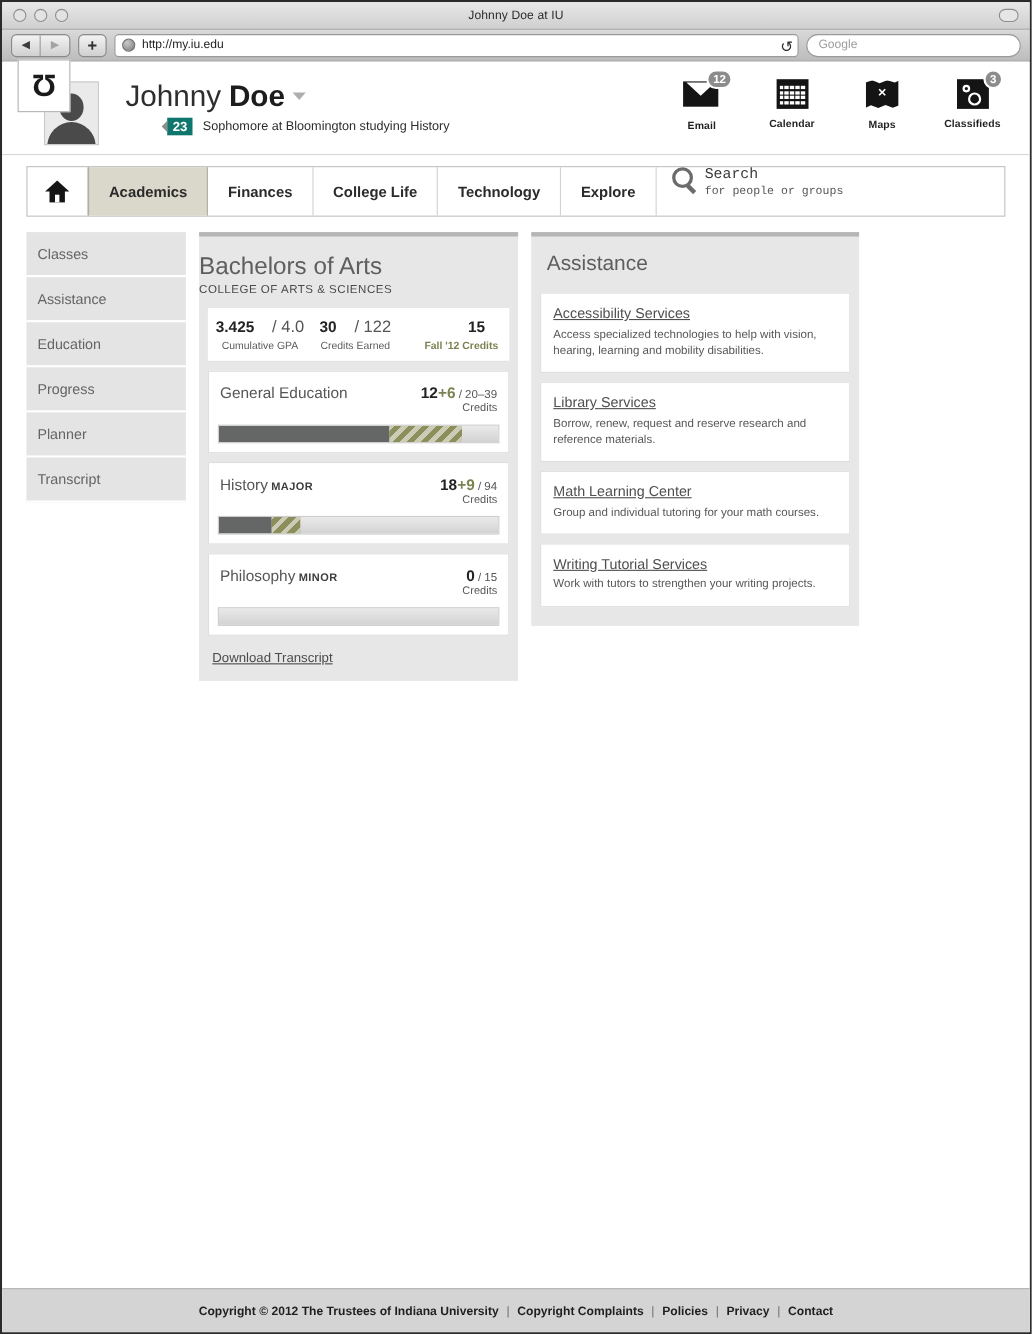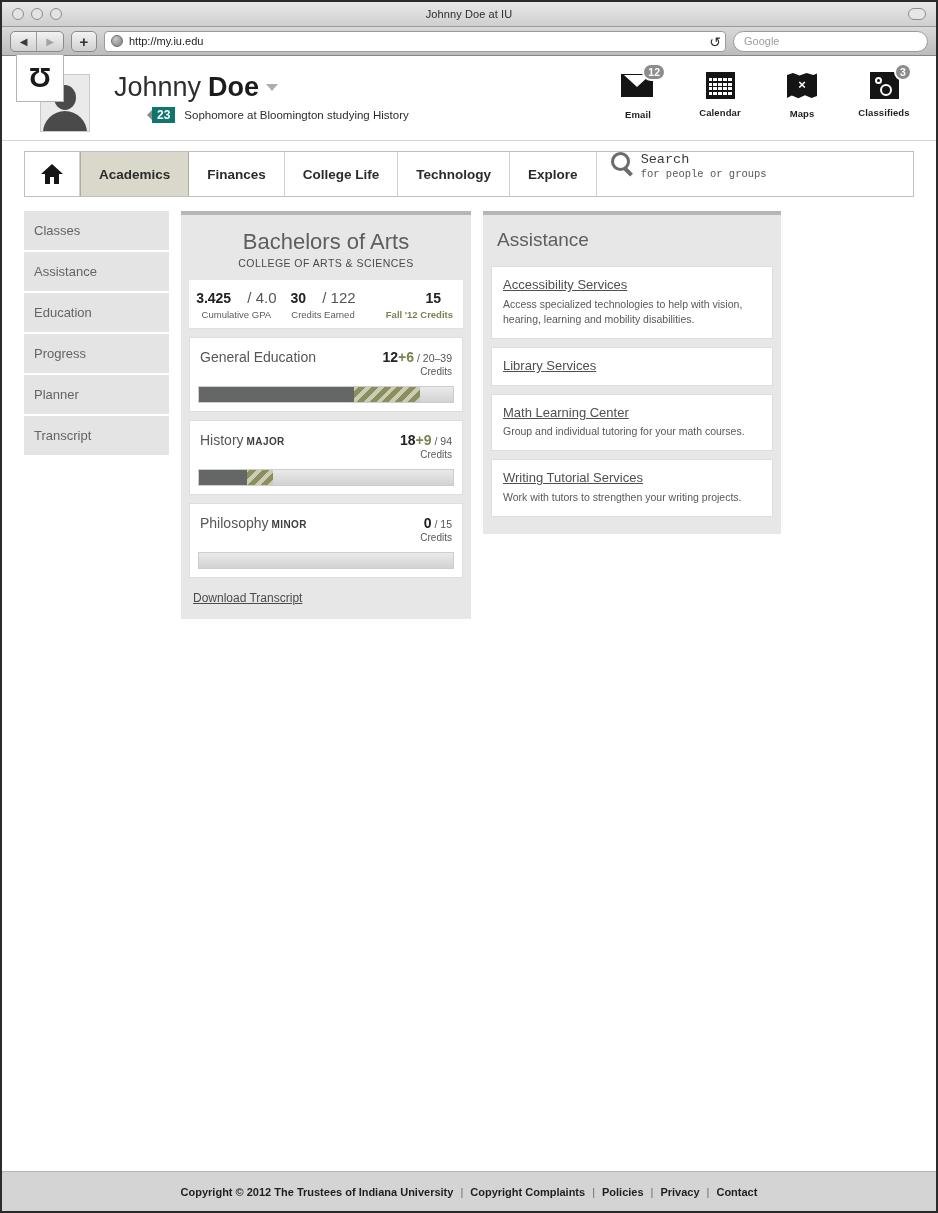--- a/index.html
+++ b/index.html
@@ -226,21 +226,21 @@
   .sidebar { width: 145px; flex: 0 0 auto; }
   .side-item {
     background: #e4e4e4; border-bottom: 2px solid #fff;
     height: 41px; display: flex; align-items: center; padding-left: 10px;
     font-size: 13px; color: #646464;
   }
 
   .panel { background: #e7e7e7; }
   .panel-top { height: 4px; background: #b6b6b6; }
   .panel-degree { width: 290px; flex: 0 0 auto; padding-bottom: 0; }
-  .degree-head { text-align: center; padding: 14px 0 11px; }
+  .degree-head { padding: 14px 0 11px; }
   .degree-title { font-size: 22px; color: #5e5e5e; font-weight: 300; line-height: 1.15; }
   .degree-sub { font-size: 10.5px; color: #4a4a4a; font-weight: normal; letter-spacing: .45px; margin-top: 3px; }
 
   .stats {
     background: #fff; margin: 0 8px; display: flex; padding: 9px 4px 8px;
     border-bottom: 1px solid #e0e0e0;
   }
   .stat { flex: 1; text-align: center; }
   .stat .v { font-size: 14px; font-weight: bold; color: #222; }
   .stat .v small { font-size: 15px; font-weight: normal; color: #555; padding-left: 12px; }
@@ -499,20 +499,21 @@
       <div class="panel panel-assist">
         <div class="panel-top"></div>
         <div class="assist-title">Assistance</div>
 
         <div class="assist-card">
           <div class="assist-link">Accessibility Services</div>
           <div class="assist-desc">Access specialized technologies to help with vision, hearing, learning and mobility disabilities.</div>
         </div>
         <div class="assist-card">
           <div class="assist-link">Library Services</div>
+          <div class="assist-desc">Borrow, renew, request and reserve research and reference materials.</div>
         </div>
         <div class="assist-card">
           <div class="assist-link">Math Learning Center</div>
           <div class="assist-desc">Group and individual tutoring for your math courses.</div>
         </div>
         <div class="assist-card">
           <div class="assist-link">Writing Tutorial Services</div>
           <div class="assist-desc">Work with tutors to strengthen your writing projects.</div>
         </div>
       </div>

